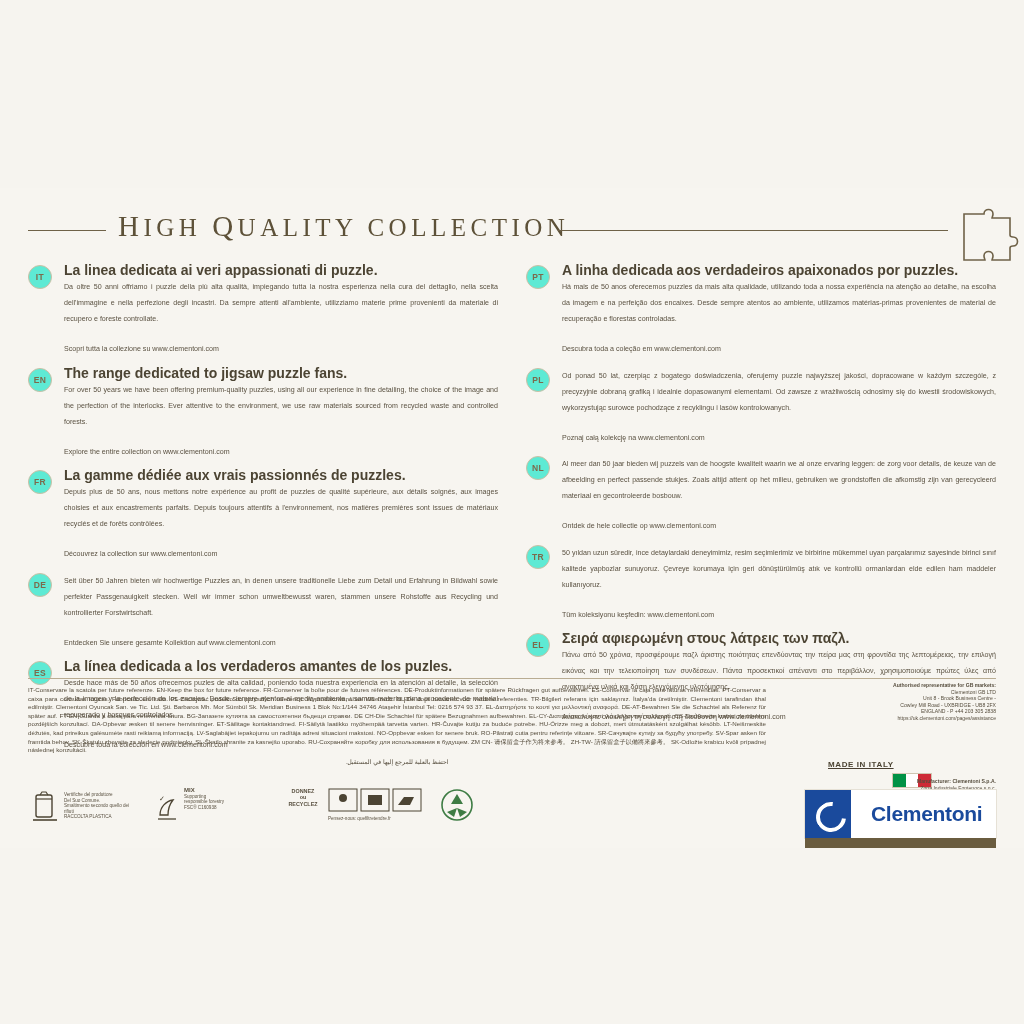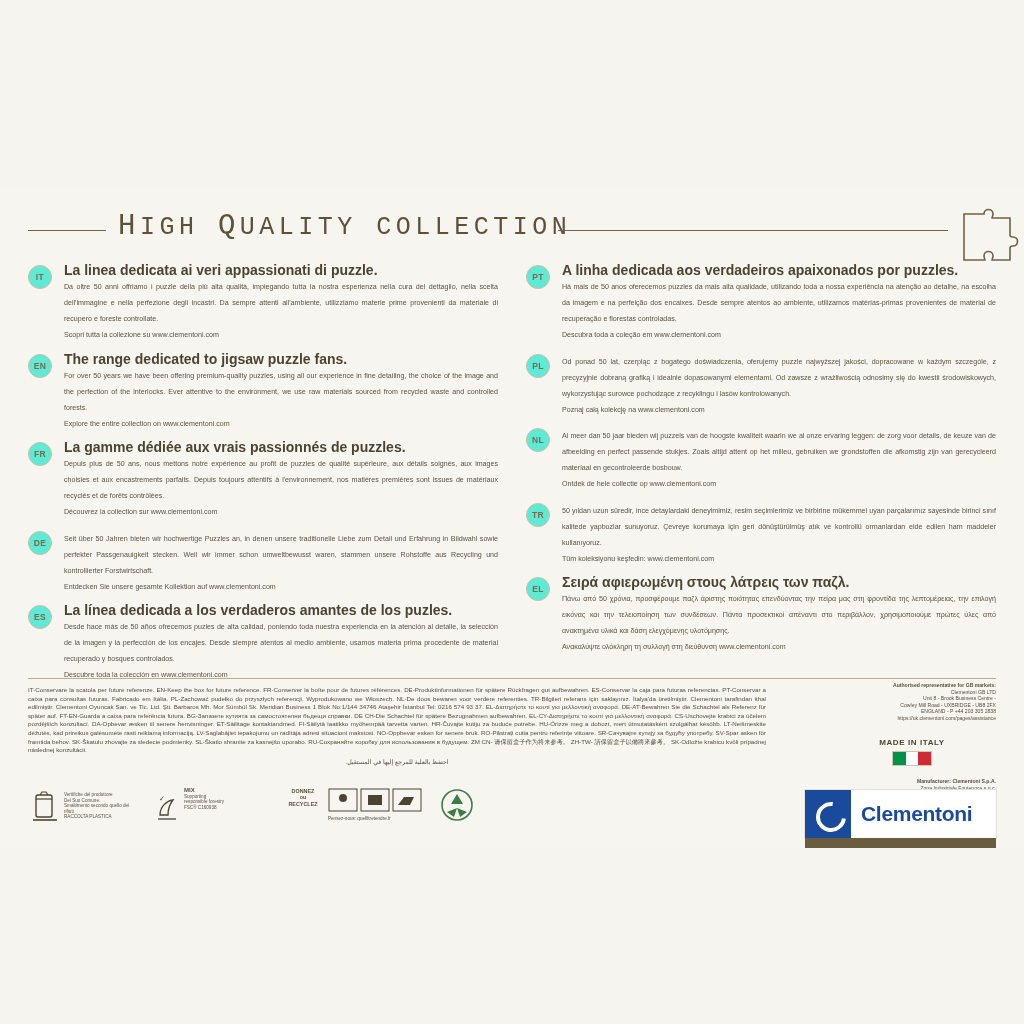--- a/index.html
+++ b/index.html
@@ -43,21 +43,21 @@
     top: 22px;
     height: 1px;
     background: #6f6248;
   }
   .rule-left  { left: 0px;   width: 78px; }
   .rule-right { left: 530px; width: 390px; }
   .title {
     position: absolute;
     left: 90px;
     top: 2px;
-    font-family: Liberation Mono, monospace;
+    font-family: Liberation Serif, serif;
     font-size: 25px;
     letter-spacing: 4.5px;
     color: #5d5138;
     white-space: nowrap;
   }
   .title .cap { font-size: 29px; }
 
   
   .puzzle-icon {
     position: absolute;
@@ -115,21 +115,21 @@
   .lang-body {
     font-size: 7.1px;
     line-height: 16px;
     color: #5a5141;
     text-align: justify;
   }
   .lang-link {
     font-size: 7.1px;
     line-height: 9.6px;
     color: #5a5141;
-    margin-top: 4px;
+    margin-top: 18px;
   }
 
   
   .footer-divider {
     position: absolute;
     left: 28px;
     top: 678px;
     width: 968px;
     height: 1px;
     background: #b9ac92;
@@ -192,23 +192,23 @@
     width: 206px;
     text-align: right;
     font-size: 5.1px;
     line-height: 6.6px;
     color: #564d3d;
   }
   .addr-block b { font-weight: bold; }
   .made-in {
     position: absolute;
     left: 38px;
-    top: 56px;
+    top: 78px;
     width: 168px;
-    text-align: center;
+    text-decoration: underline;
   }
   .made-in .label {
     font-size: 8px;
     font-weight: bold;
     letter-spacing: .6px;
     color: #4c4433;
   }
   .flag {
     width: 38px;
     height: 13px;
@@ -258,21 +258,21 @@
     border-radius: 50%;
     border-right-color: transparent;
     transform: rotate(-38deg);
   }
   .logo-word {
     font-family: "Liberation Sans", sans-serif;
     font-size: 21px;
     font-weight: bold;
     color: #1a4a9c;
     letter-spacing: -0.3px;
-    padding-left: 10px;
+    padding-left: 20px;
   }
   .logo-bar {
     position: absolute;
     left: 805px;
     top: 838px;
     width: 191px;
     height: 10px;
     background: #6a5c3f;
   }
 </style>

